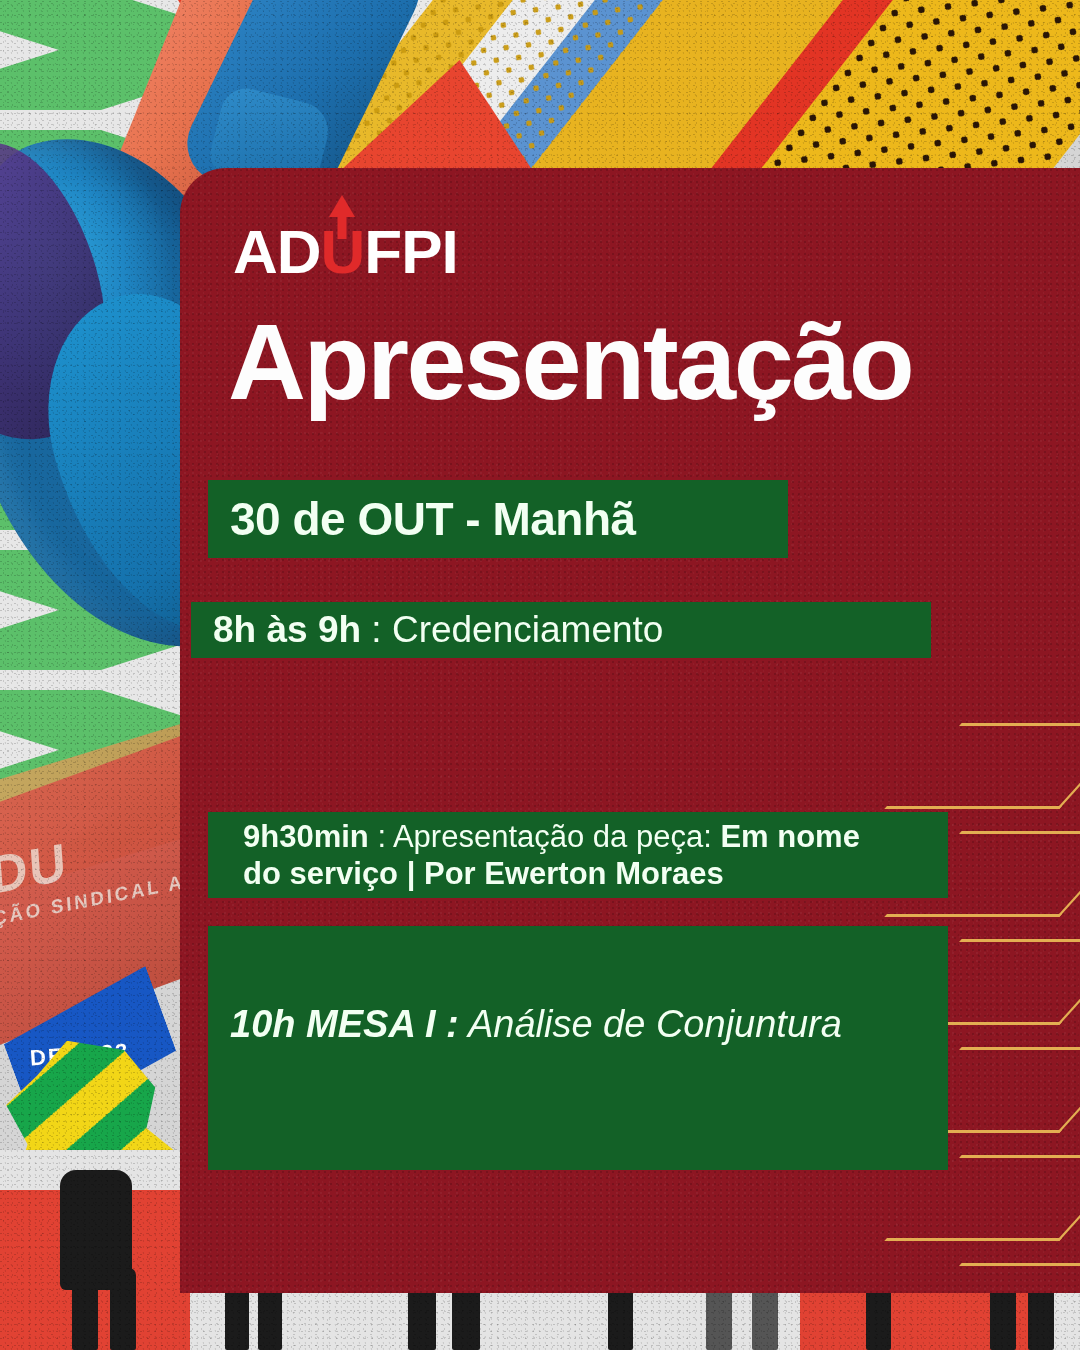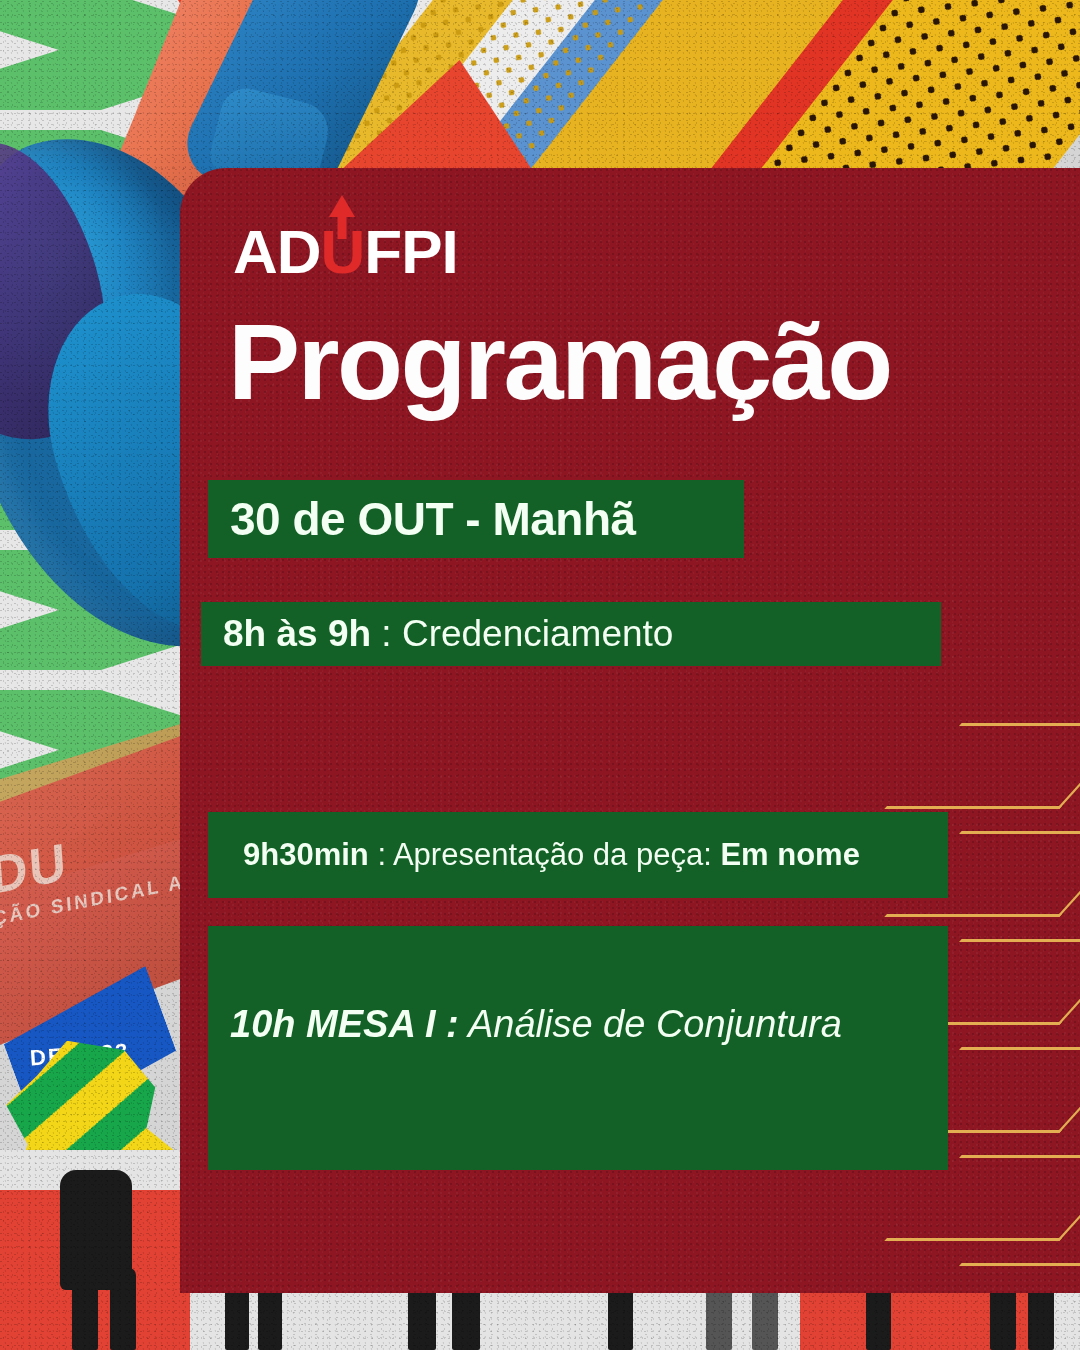--- a/index.html
+++ b/index.html
@@ -235,24 +235,24 @@
     letter-spacing:-2.5px; line-height:1;
   }
 
   
   .box{
     position:absolute; background:#136127; color:#f2fff2;
     display:flex; align-items:center;
   }
   .box .inner{ padding:0 22px; width:100%; }
 
-  .box-date{ left:28px; top:312px; width:536px; height:78px; }
+  .box-date{ left:28px; top:312px; width:580px; height:78px; }
   .box-date .inner{ font-size:46px; font-weight:800; letter-spacing:-.5px; }
 
-  .box-r1{ left:21px; top:434px; width:740px; height:64px;justify-content:center; }
+  .box-r1{ left:11px; top:434px; width:740px; height:56px;justify-content:center; }
   .box-r2{ left:28px; top:544px; width:740px; height:72px; }
   .box-r3{ left:28px; top:644px; width:740px; height:86px;padding-left:13px; }
   .box-r4{ left:28px; top:758px; width:740px; height:244px; }
 
   .t-hour{ font-weight:800; }
   .t-body{ font-weight:400; }
   .t-strong{ font-weight:800; }
 
   .box-r1 .inner, .box-r2 .inner{ font-size:37px; line-height:1.1; }
   .box-r3 .inner{ font-size:31px; line-height:1.2; }
@@ -361,33 +361,33 @@
       <div class="gc" style="top:216px"></div>
       <div class="gc" style="top:324px"></div>
       <div class="gc" style="top:432px"></div>
       <div class="gc" style="top:540px"></div>
     </div>
 
     <div class="logo">
       <div class="word"><span>AD</span><span class="u"><span class="arrow"></span><span class="arrowstem"></span><span>U</span></span><span>FPI</span></div>
     </div>
 
-    <div class="title">Programação</div>
+    <div class="title">Apresentação</div>
 
     <div class="box box-date">
       <div class="inner">30 de OUT  - Manhã</div>
     </div>
 
     <div class="box box-r1">
       <div class="inner"><span class="t-hour">8h às 9h</span><span class="t-body"> : </span><span class="t-body">Credenciamento</span></div>
     </div>
 
 
     <div class="box box-r3">
-      <div class="inner"><span class="t-hour">9h30min</span><span class="t-body"> : </span><span class="t-body">Apresentação da peça: </span><span class="t-strong">Em nome</span><br></div>
+      <div class="inner"><span class="t-hour">9h30min</span><span class="t-body"> : </span><span class="t-body">Apresentação da peça: </span><span class="t-strong">Em nome</span><br><span class="t-strong">do serviço | Por Ewerton Moraes</span></div>
     </div>
 
     <div class="box box-r4">
       <div class="inner"><span class="t-hour">10h MESA I :</span><span> </span><span>Análise de Conjuntura</span><br><br></div>
     </div>
 
   </div>
 </div>
 
 </body></html>

